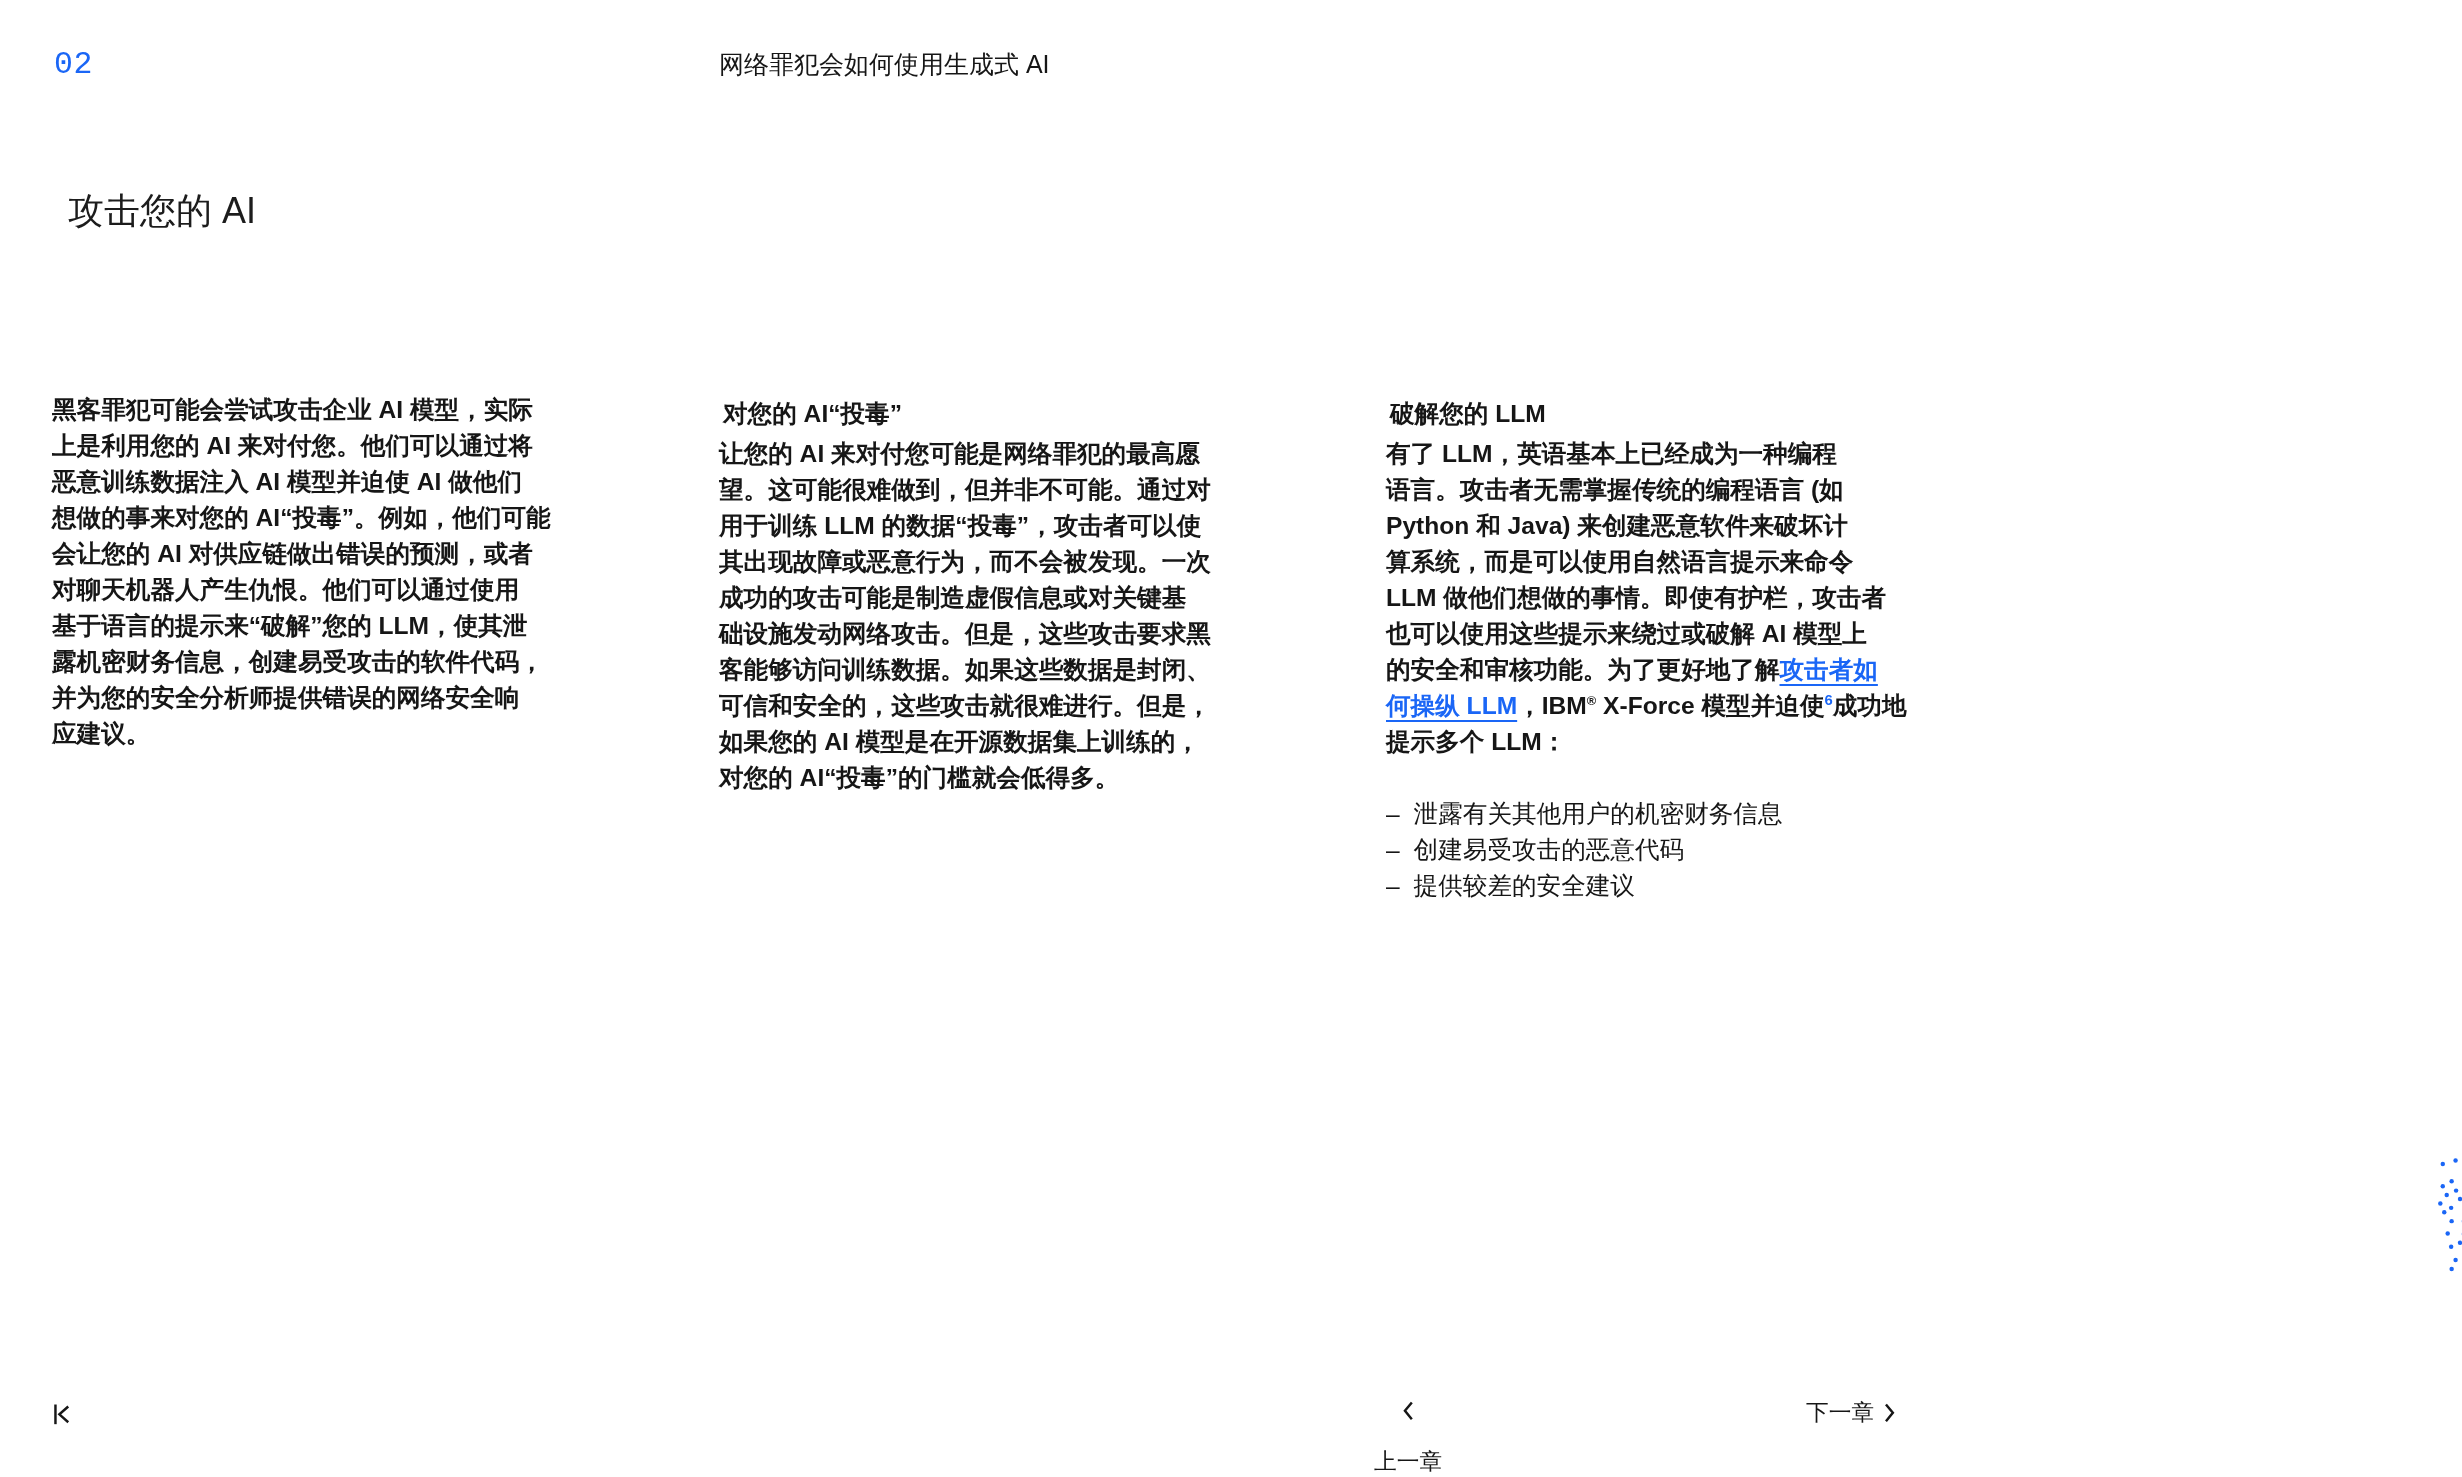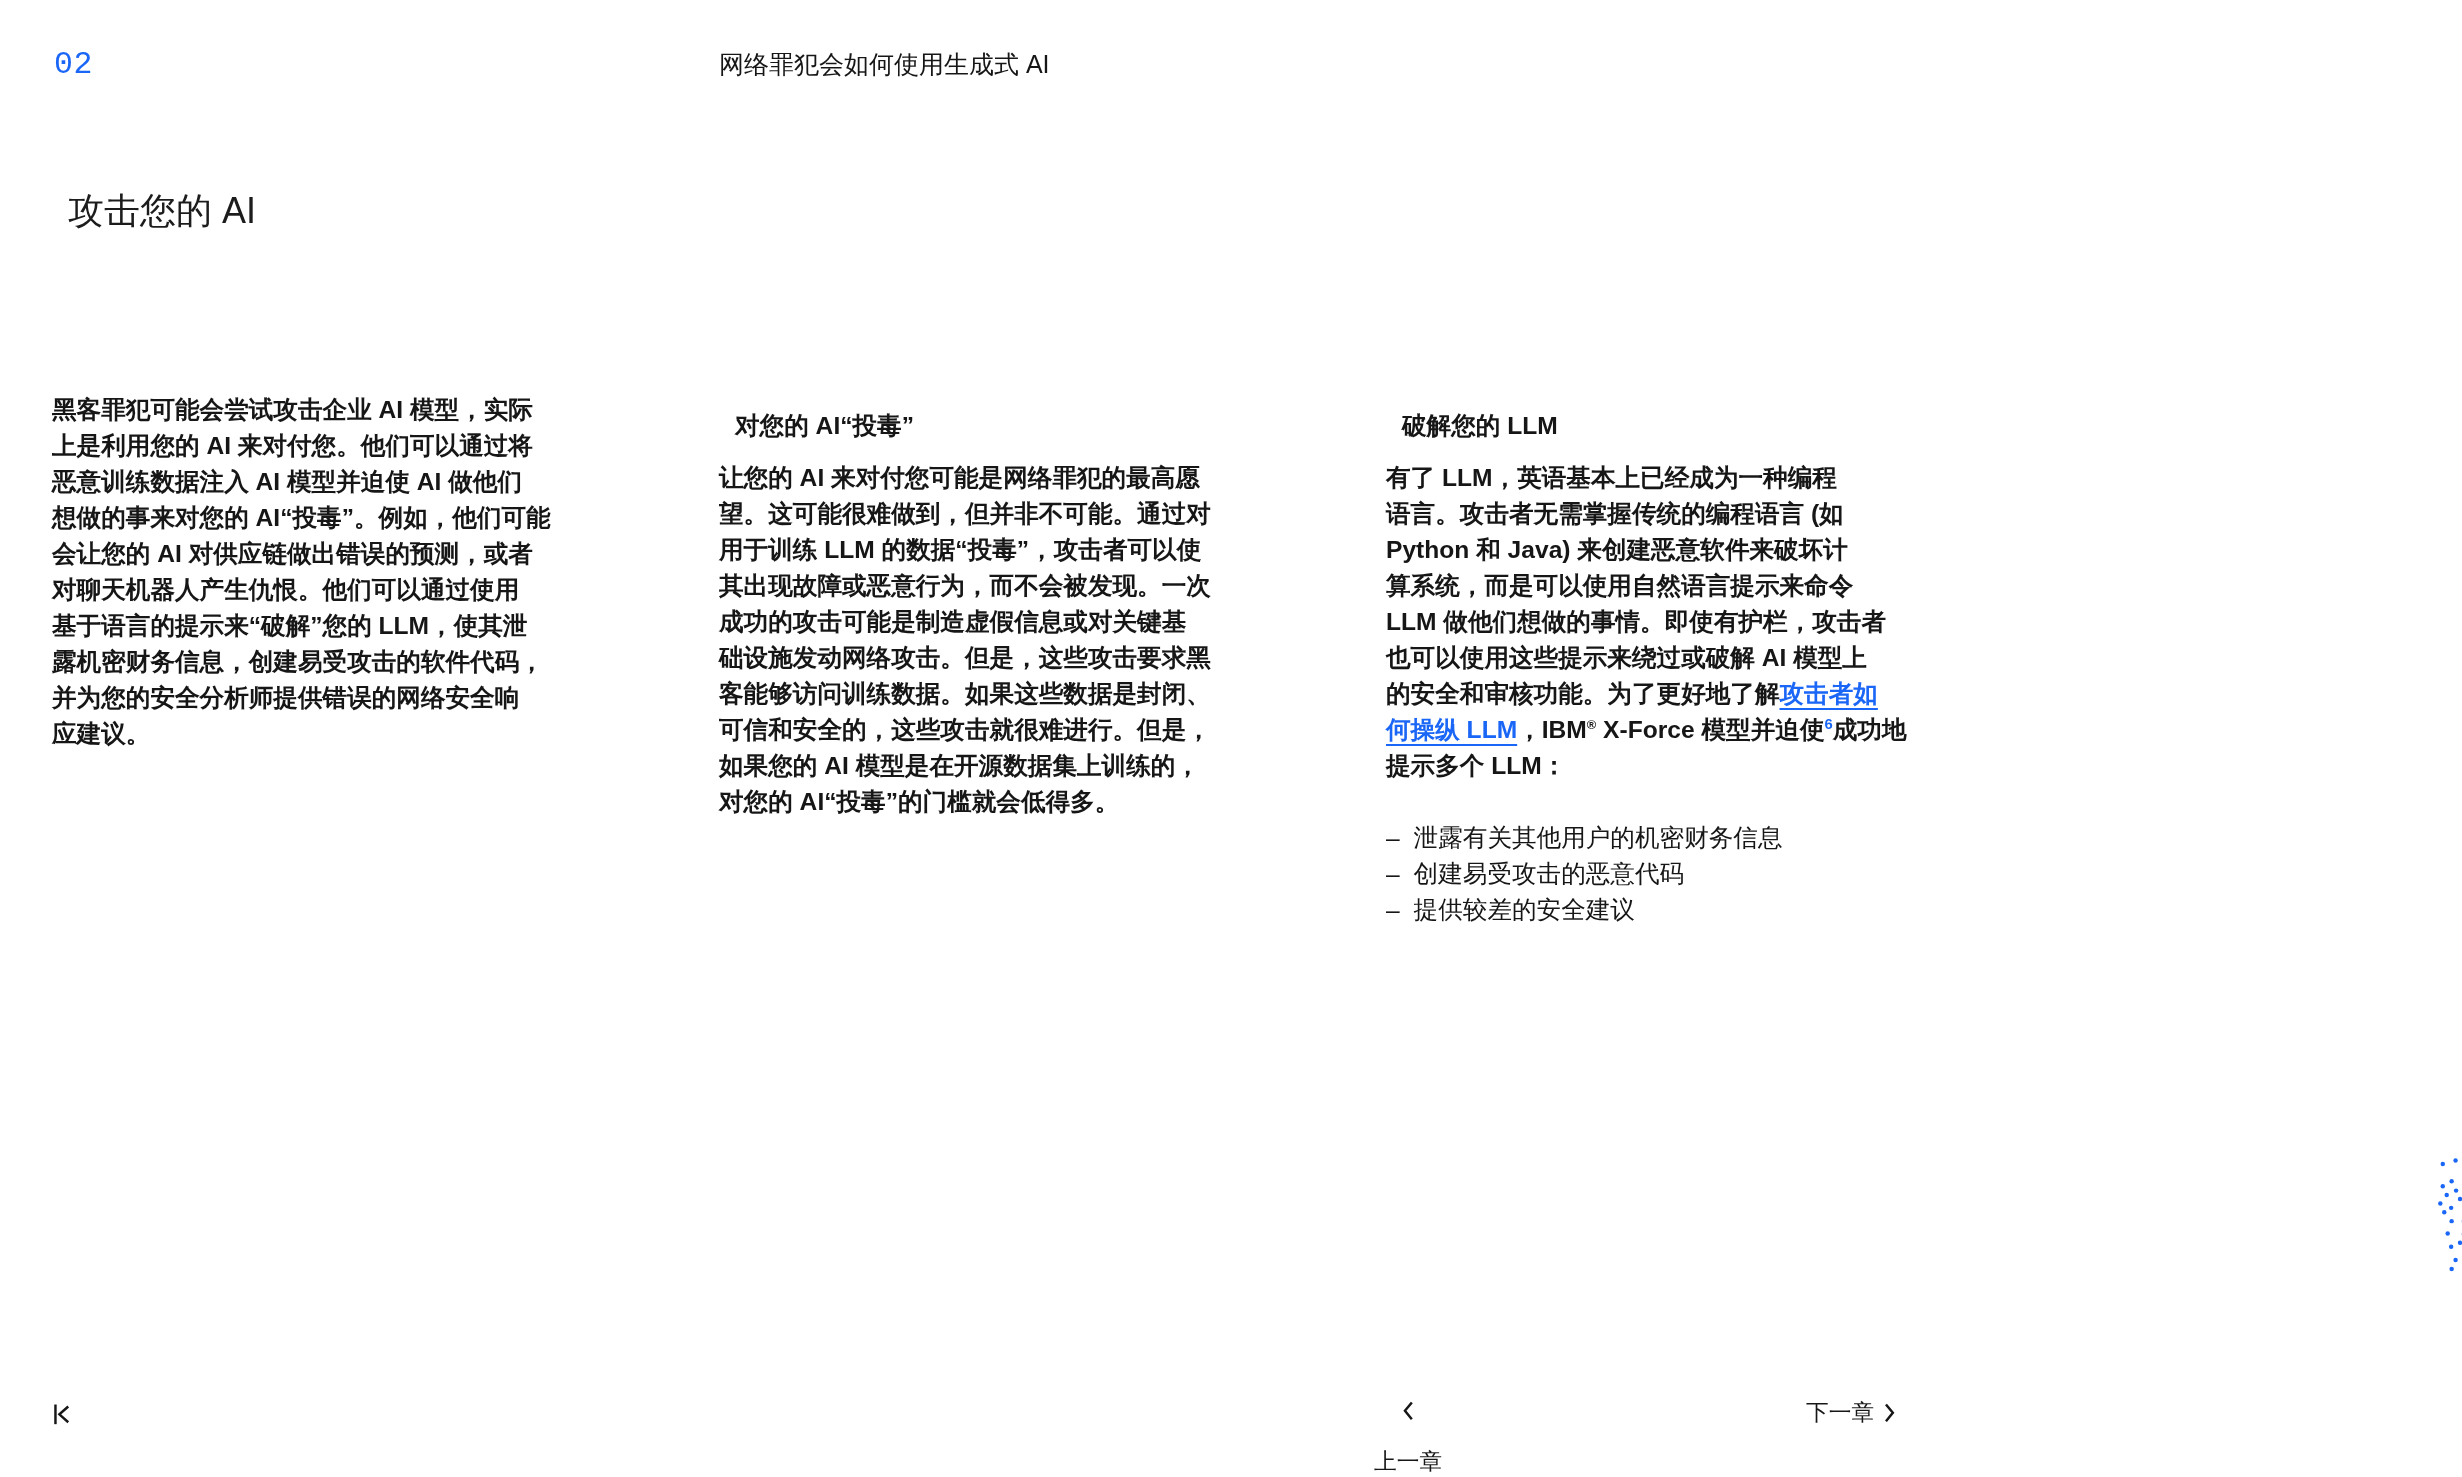--- a/index.html
+++ b/index.html
@@ -30,21 +30,21 @@
   .section-title{
     position:absolute;left:66px;top:191px;margin:2px;
     font-size:36px;line-height:1;font-weight:300;color:#1c1c1c;
   }
   
   .col{position:absolute;top:392px;width:657px;}
   .col-1{left:52px;}
   .col-2{left:719px;}
   .col-3{left:1386px;}
   .col h3{
-    margin:16px;font-size:24.6px;line-height:36px;font-weight:700;color:var(--ink);
+    margin:4px;font-size:24.6px;line-height:36px;font-weight:700;color:var(--ink);
     white-space:pre-line;
   }
   .col p{
     margin:0;font-size:24.6px;line-height:36px;font-weight:700;color:var(--ink);
     white-space:pre-line;
   }
   .inline-link{
     color:var(--accent);
     text-decoration:underline;
     text-decoration-thickness:2px;

